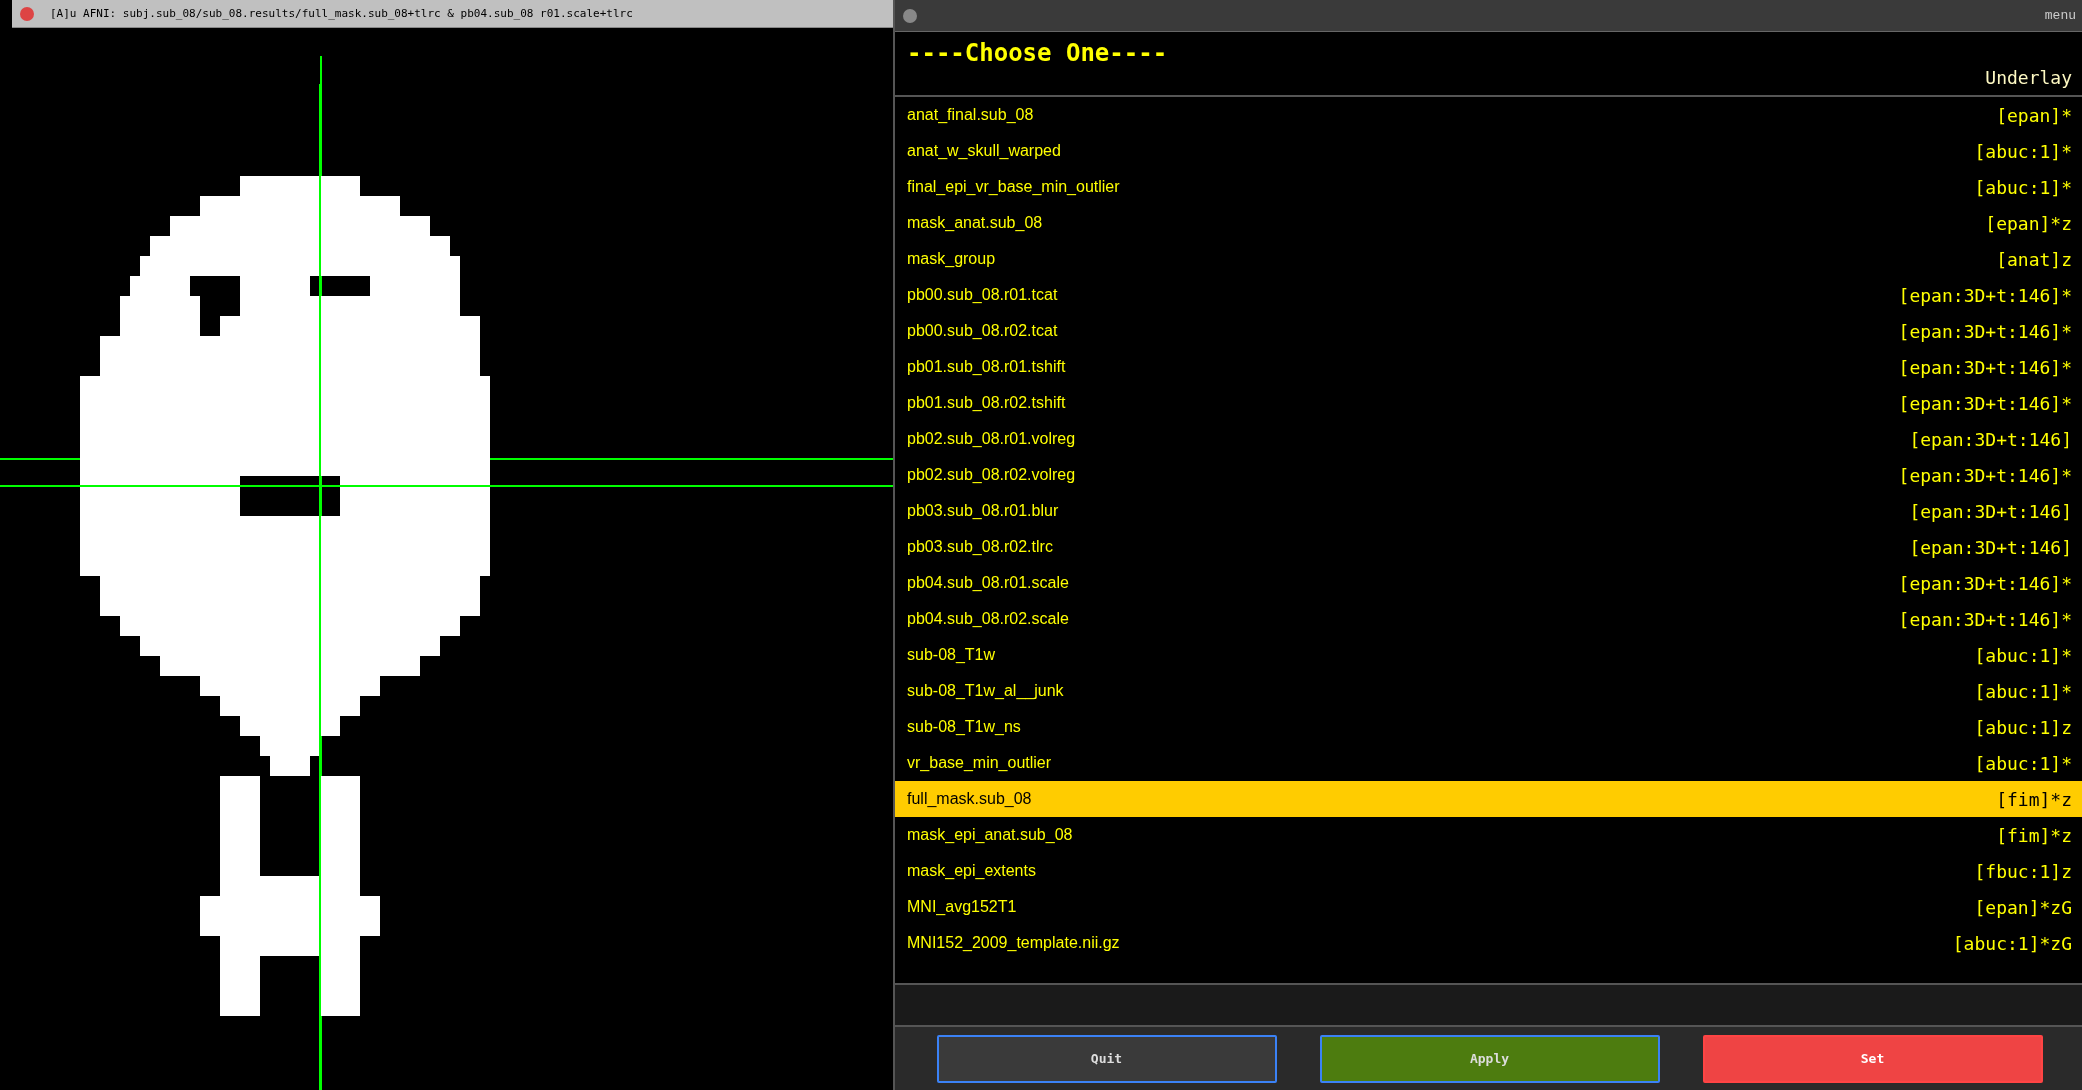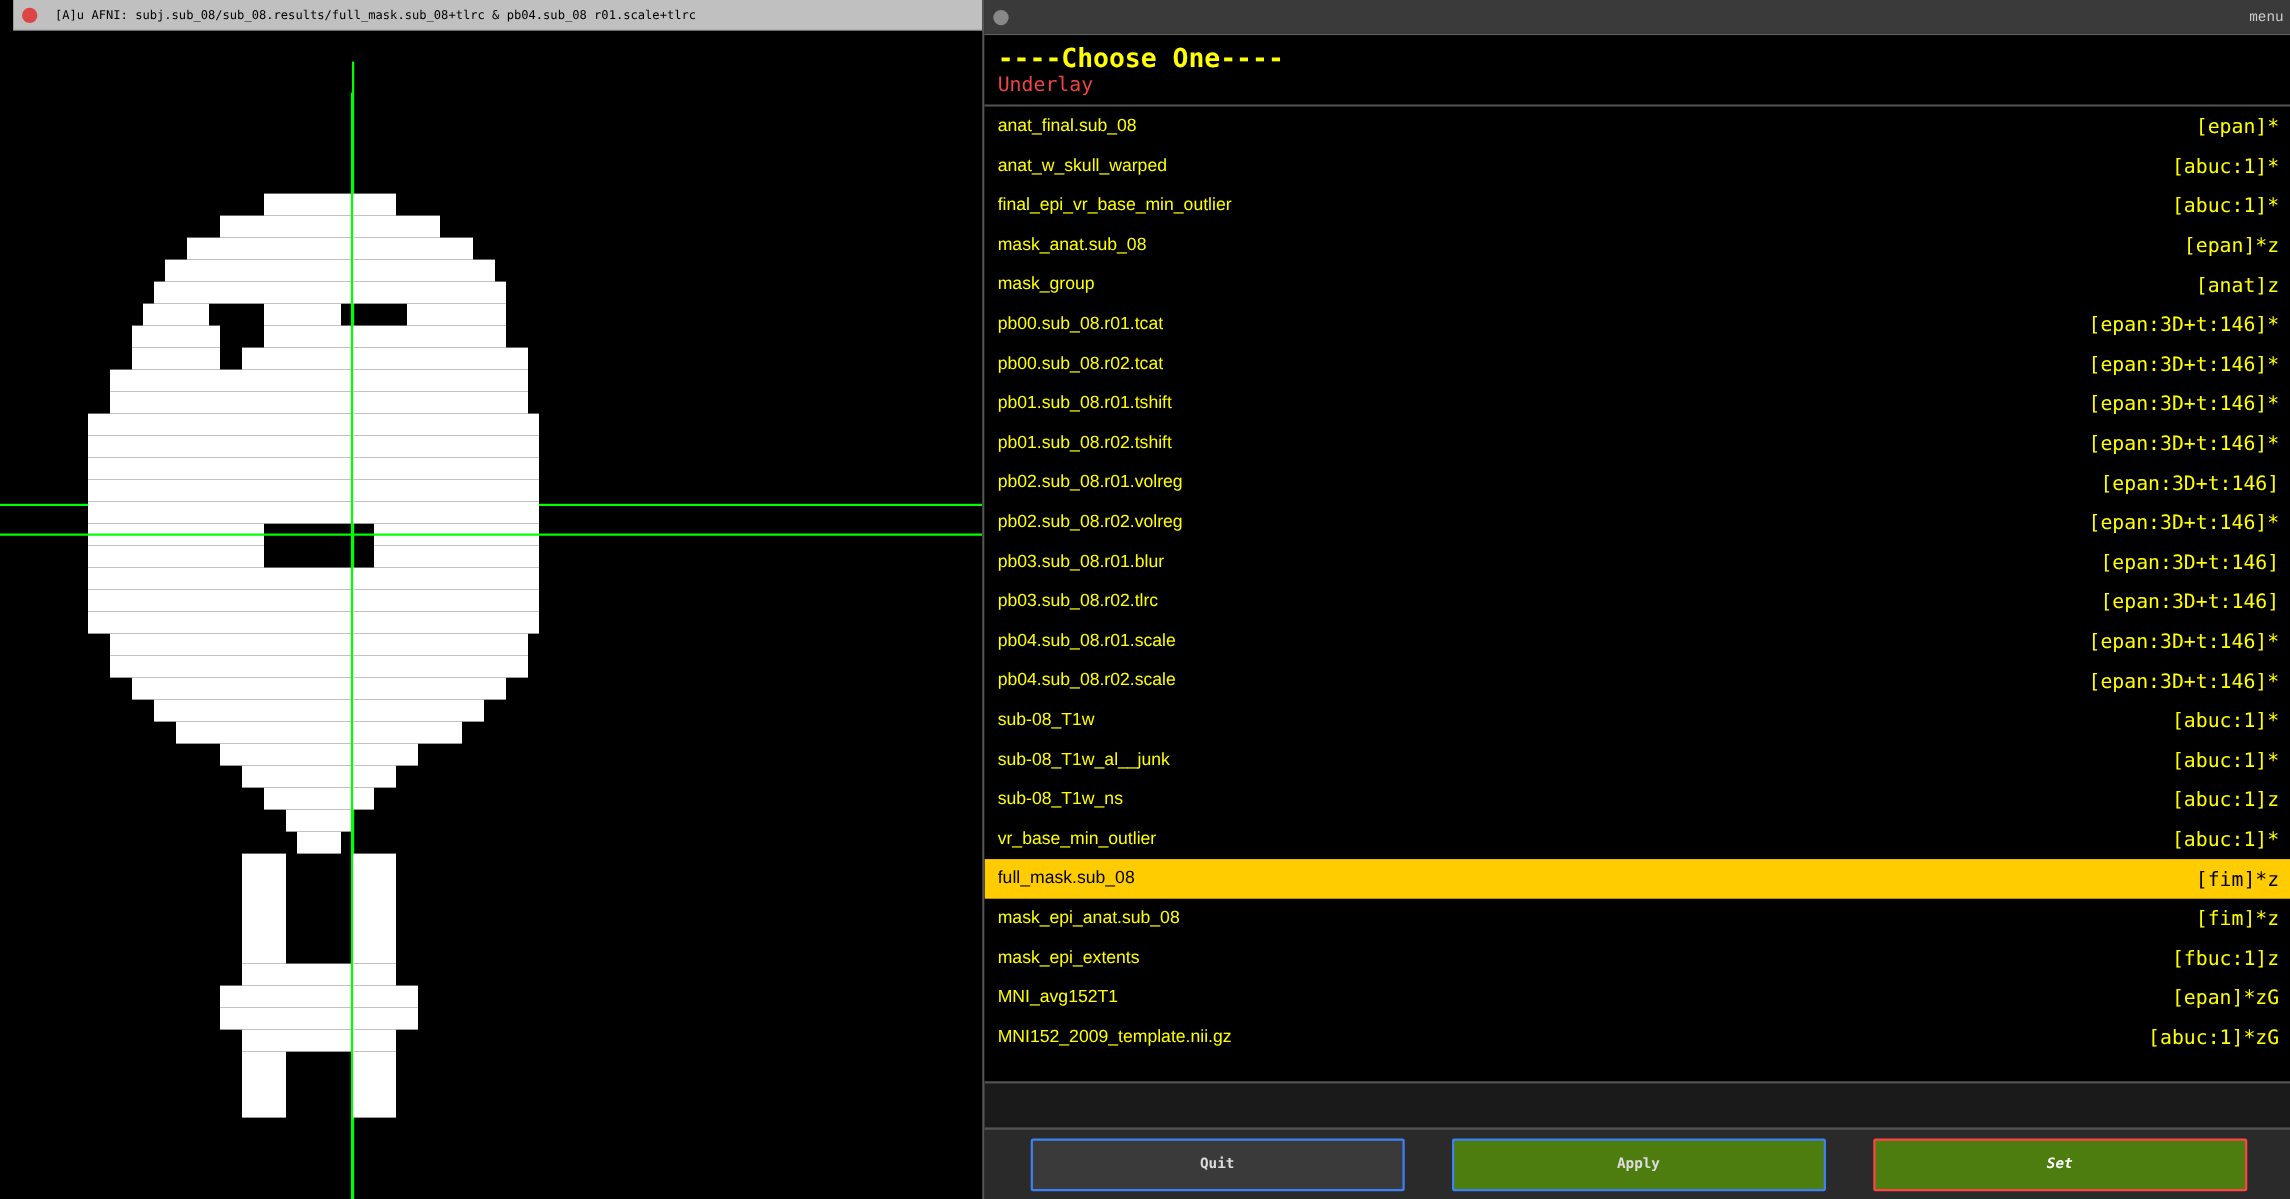--- a/index.html
+++ b/index.html
@@ -140,22 +140,23 @@
 
     #choose-one-line {
       font-size: 24px;
       color: #ffff00;
       font-family: monospace;
       font-weight: bold;
     }
 
     #underlay-line {
       font-size: 18px;
-      color: #ef4444;
-      font-family: monospace;
+      color: #fef9c3;
+      font-family: monospace;
+      text-align: right;
     }
 
     
     #list-area {
       position: absolute;
       top: 97px;
       left: 0;
       width: 1189px;
       height: 888px;
       background: #000;
@@ -223,24 +224,23 @@
       background: #3a3a3a;
       color: #ddd;
     }
 
     #apply-btn {
       background: #4d7c0f;
       color: #ddd;
     }
 
     #set-btn {
-      background: #4d7c0f;
+      background: #ef4444;
       color: #fff;
       border-color: #ff4444;
-      font-style: italic;
     }
 
     
     .brain-svg {
       position: absolute;
       top: 28px;
       left: 0;
       width: 893px;
       height: 1062px;
     }

